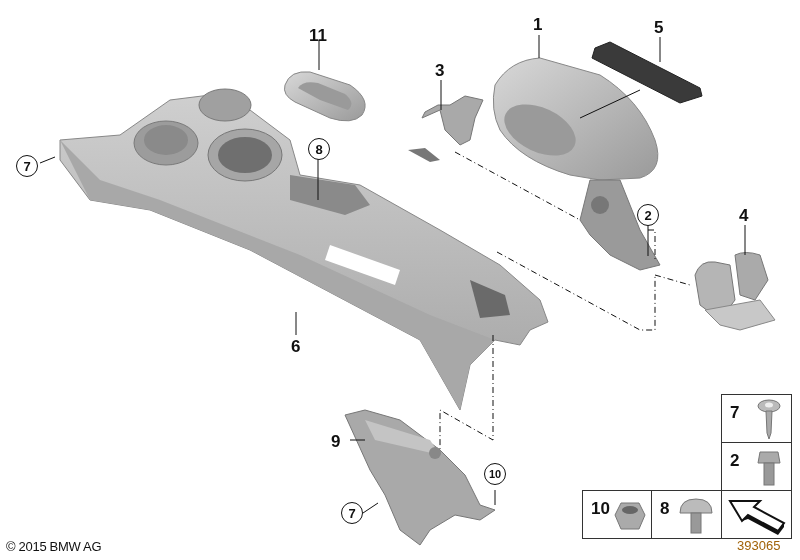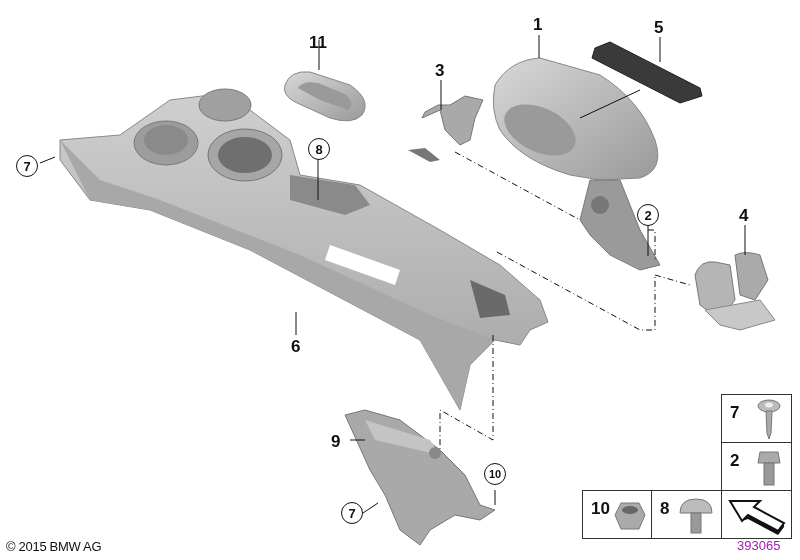--- a/index.html
+++ b/index.html
@@ -4,21 +4,21 @@
 <style>
   html,body{margin:0;padding:0;background:#fff;}
   body{width:800px;height:560px;position:relative;overflow:hidden;font-family:"Liberation Sans",sans-serif;}
   svg.art{position:absolute;left:0;top:0;}
   .lbl{position:absolute;font-family:"Liberation Sans",sans-serif;font-weight:bold;font-size:17px;color:#111;line-height:1;}
   .circ{position:absolute;width:22px;height:22px;border:1.5px solid #111;border-radius:50%;background:#fff;font-family:"Liberation Sans",sans-serif;font-weight:bold;font-size:13px;color:#111;display:flex;align-items:center;justify-content:center;box-sizing:border-box;}
   .circ.sm{font-size:11px;}
   .cell{position:absolute;border:1px solid #333;box-sizing:border-box;background:#fff;}
   .cell .num{position:absolute;left:8px;top:8px;font-weight:bold;font-size:17px;color:#111;}
   .copy{position:absolute;left:6px;top:539px;font-size:13px;color:#111;letter-spacing:-0.3px;text-align:center;}
-  .ref{position:absolute;left:737px;top:538px;font-size:13px;color:#a21caf;}
+  .ref{position:absolute;left:737px;top:538px;font-size:13px;color:#a16207;}
 </style>
 </head>
 <body>
 
 <svg class="art" width="800" height="560" viewBox="0 0 800 560">
   <defs>
     <linearGradient id="g1" x1="0" y1="0" x2="1" y2="1">
       <stop offset="0" stop-color="#d8d8d8"></stop>
         <stop offset="1" stop-color="#9a9a9a"></stop>
     </linearGradient>
@@ -103,21 +103,21 @@
 <div class="circ" style="left:637px;top:204px;">2</div>
 <div class="lbl" style="left:435px;top:62px;">3</div>
 <div class="lbl" style="left:739px;top:207px;">4</div>
 <div class="lbl" style="left:654px;top:19px;">5</div>
 <div class="lbl" style="left:291px;top:338px;">6</div>
 <div class="circ" style="left:16px;top:155px;">7</div>
 <div class="circ" style="left:341px;top:502px;">7</div>
 <div class="circ" style="left:308px;top:138px;">8</div>
 <div class="lbl" style="left:331px;top:433px;">9</div>
 <div class="circ sm" style="left:484px;top:463px;">10</div>
-<div class="lbl" style="left:309px;top:34px;">11</div>
+<div class="lbl" style="left:309px;top:27px;">11</div>
 
 <div class="cell" style="left:721px;top:394px;width:71px;height:49px;">
   <span class="num">7</span>
   <svg style="position:absolute;left:34px;top:4px;" width="26" height="42">
     <ellipse cx="13" cy="7" rx="11" ry="6" fill="#bbb" stroke="#777"></ellipse>
     <ellipse cx="13" cy="6" rx="4" ry="2.5" fill="#eee"></ellipse>
     <path d="M10,12 L16,12 L15,34 L13,40 L11,34 Z" fill="#aaa" stroke="#777"></path>
   </svg>
 </div>
 <div class="cell" style="left:721px;top:442px;width:71px;height:49px;">

